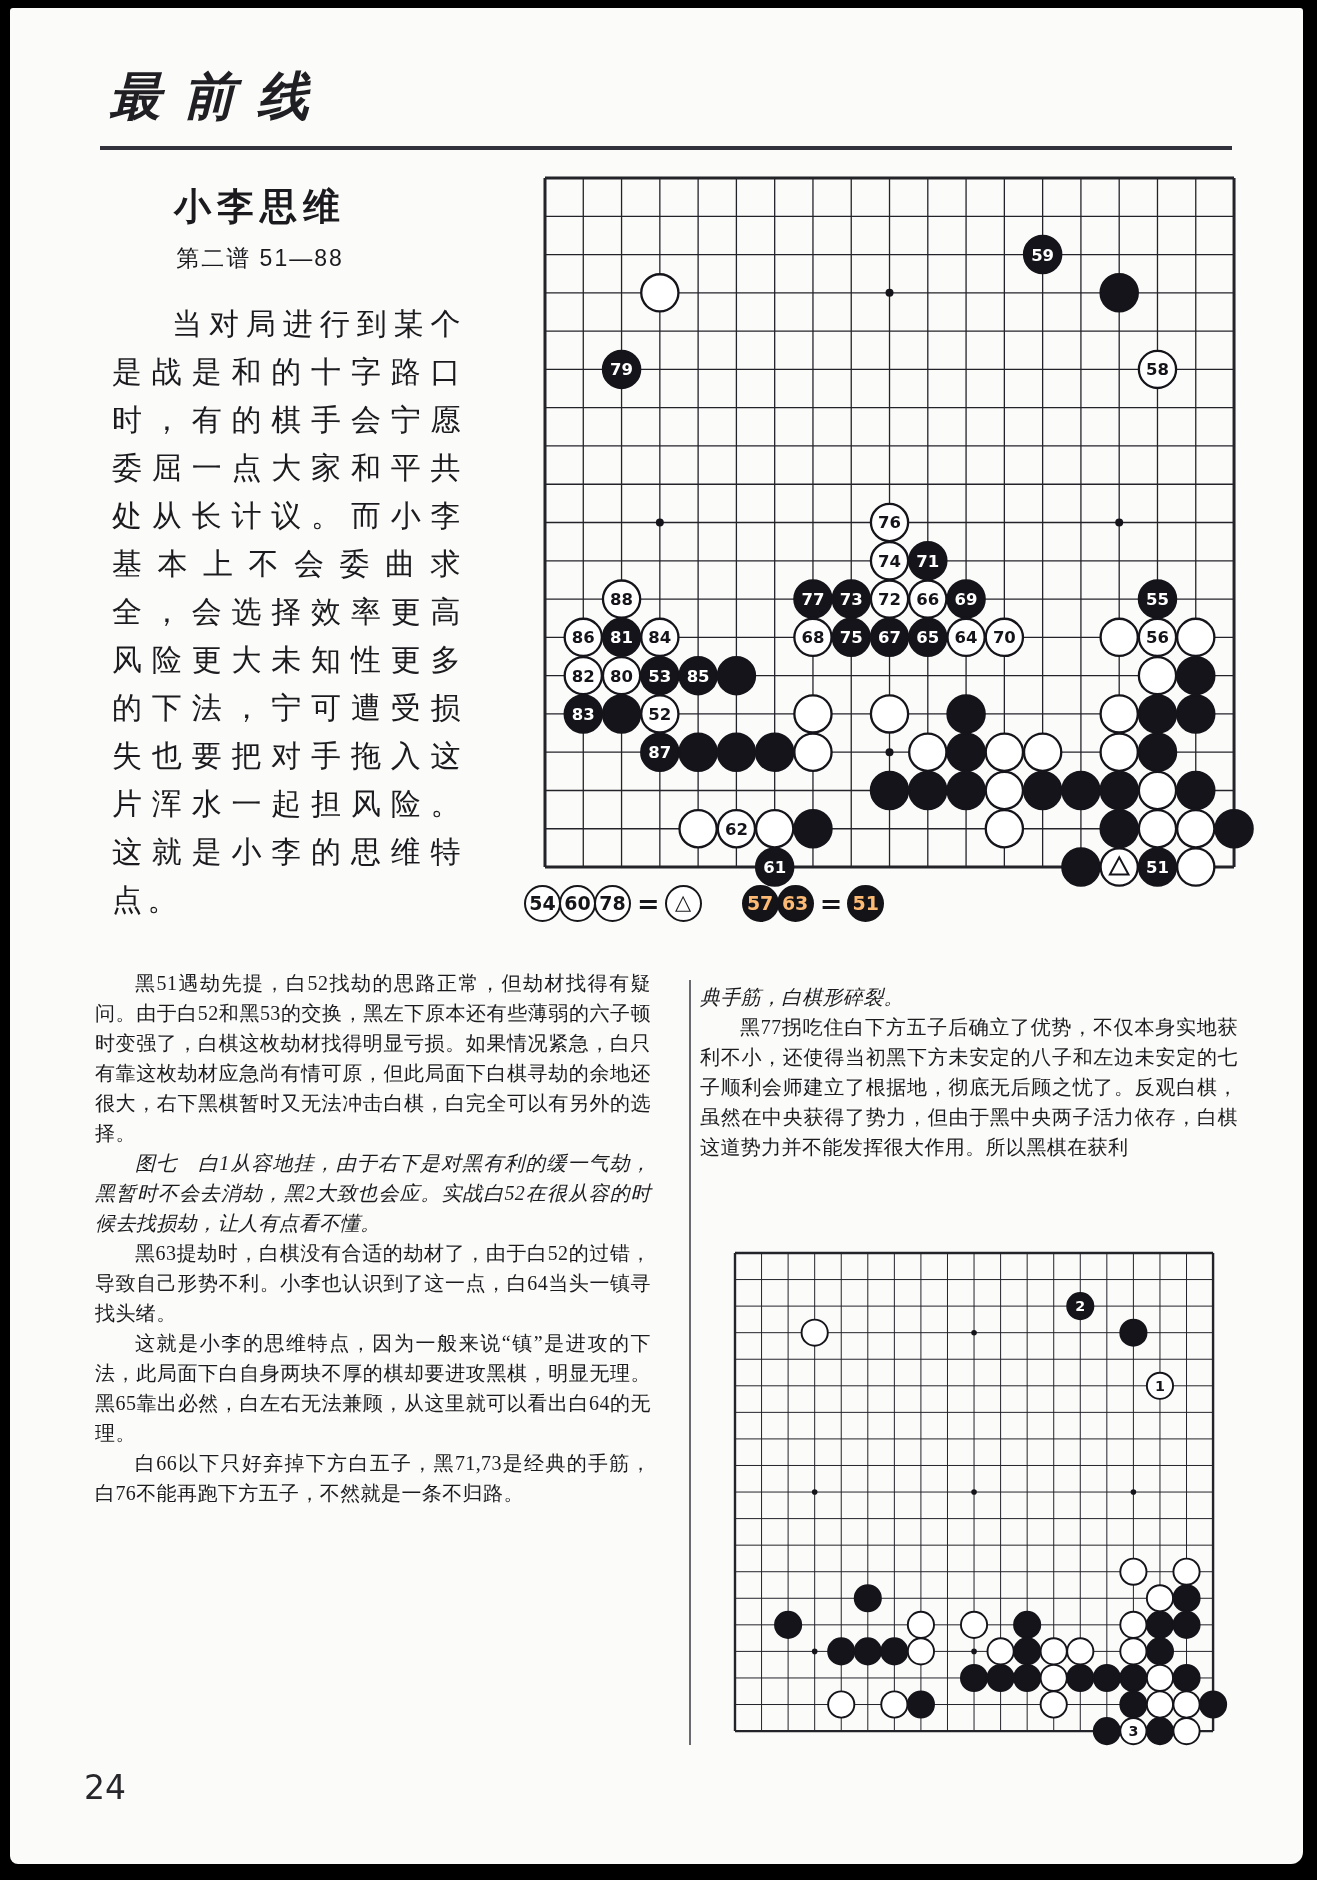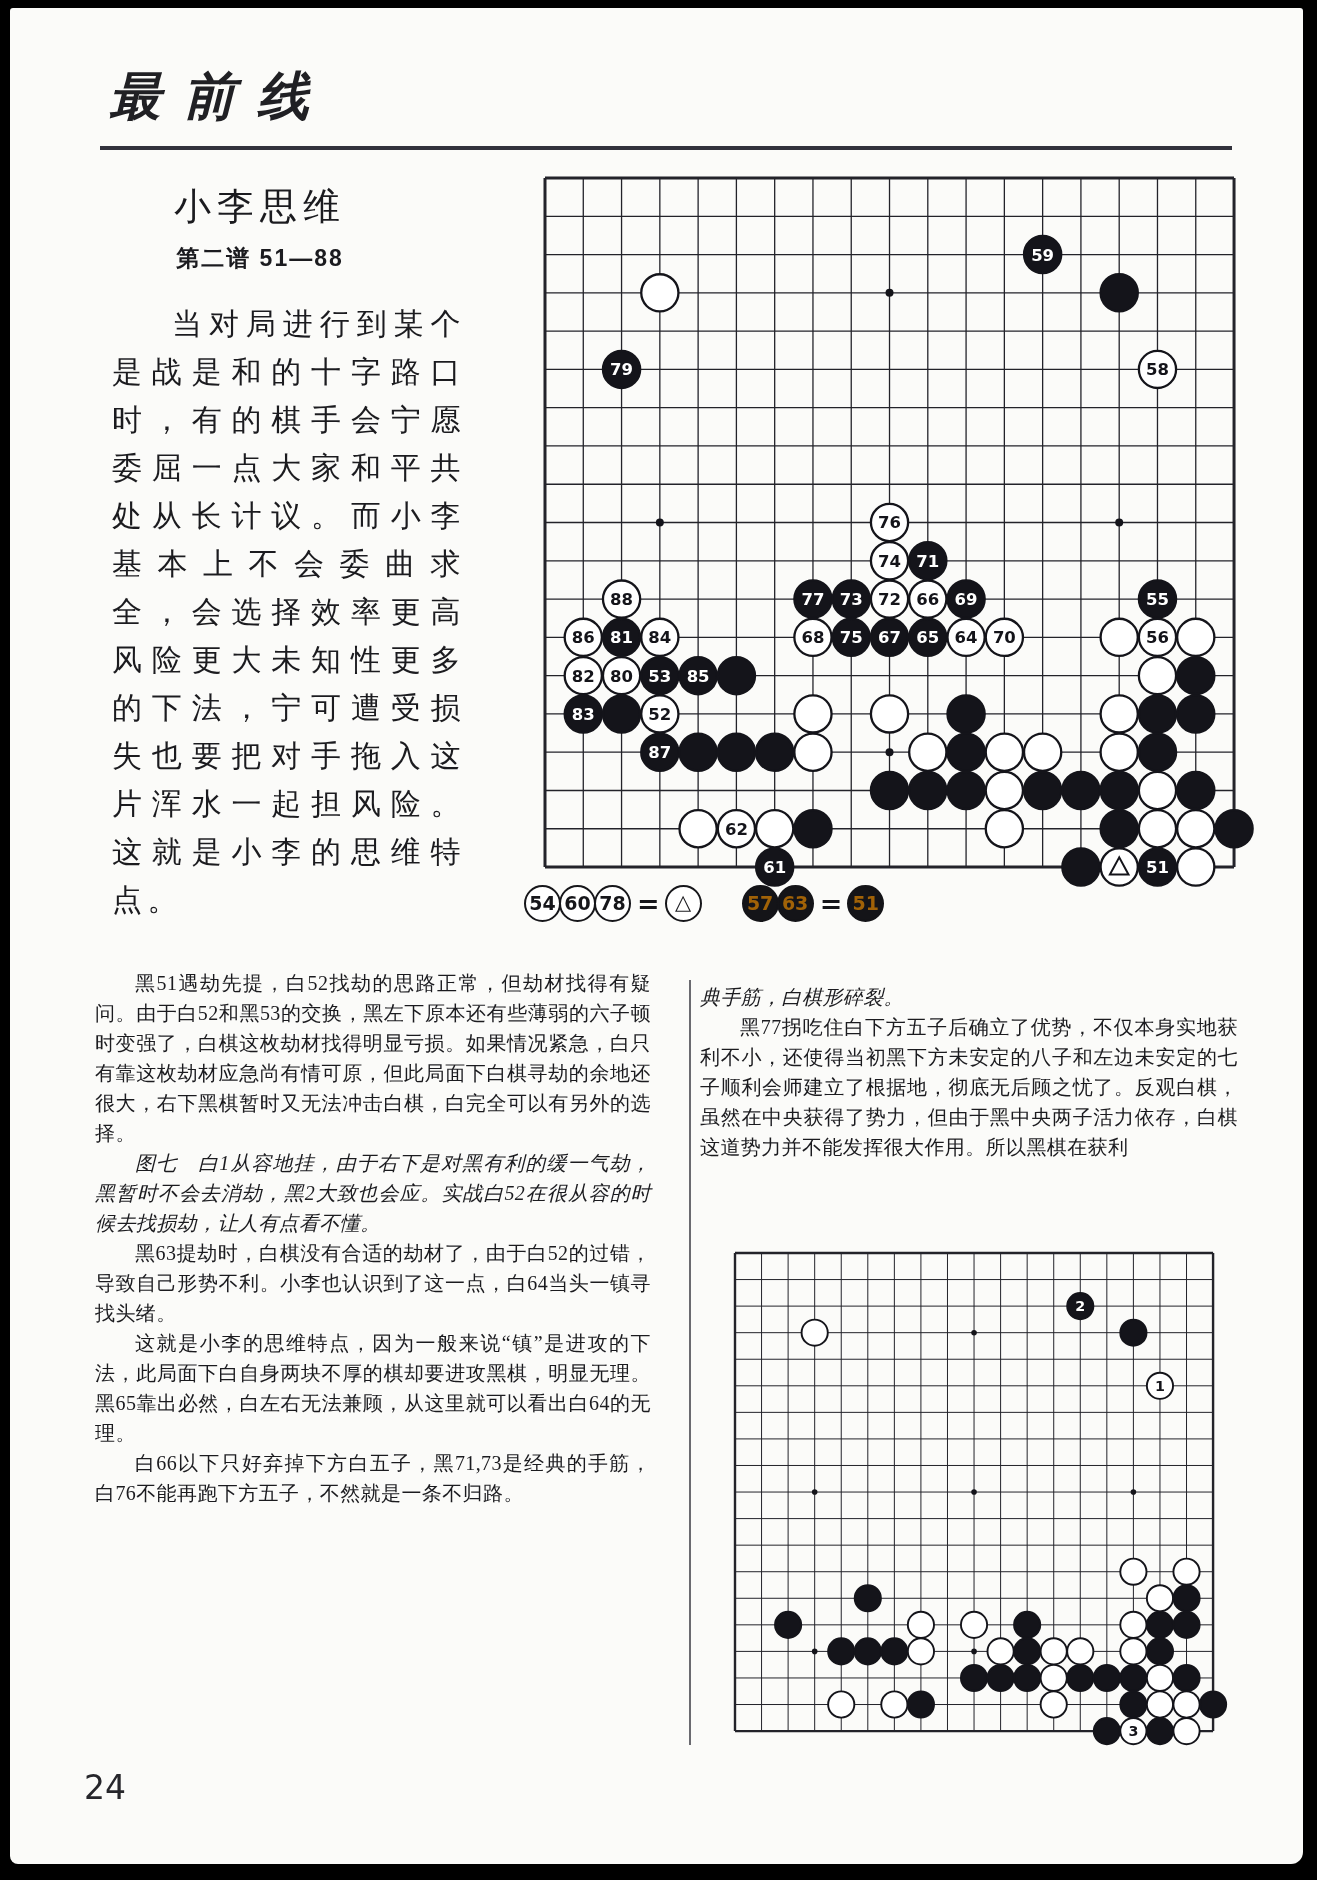--- a/index.html
+++ b/index.html
@@ -7,35 +7,35 @@
          font-family:"Liberation Serif",serif;color:#1b1b1f;}
   #paper{position:absolute;left:10px;top:8px;right:14px;bottom:16px;background:#fbfbf9;
          border-radius:3px 3px 12px 8px;}
   .abs{position:absolute;}
   
   .calligraphy{left:100px;top:62px;width:420px;font-family:"DejaVu Serif",serif;
     font-size:52px;font-weight:bold;font-style:italic;letter-spacing:22px;color:#202024;margin-left:9px;}
   .header-rule{left:100px;top:146px;width:1132px;height:4px;background:#32323c;}
   
   .title{left:120px;top:182px;width:280px;text-align:center;
-    font-family:"Liberation Sans",sans-serif;font-weight:normal;font-size:37px;letter-spacing:6px;}
+    font-family:"Liberation Sans",sans-serif;font-weight:bold;font-size:37px;letter-spacing:6px;}
   .subtitle{left:120px;top:243px;width:280px;text-align:center;
-    font-family:"Liberation Sans",sans-serif;font-weight:bold;font-size:23px;letter-spacing:2px;}
+    font-family:"Liberation Sans",sans-serif;font-weight:normal;font-size:23px;letter-spacing:2px;}
   
   .intro{left:112px;top:300px;width:354px;font-size:30px;line-height:48px;
     letter-spacing:5.5px;text-align:justify;text-indent:2em;}
   
   .caption{left:524px;top:884px;height:38px;display:flex;align-items:center;}
   .cap-group{display:flex;align-items:center;}
   .cap-gap{width:42px;}
   .cap-stone{width:37px;height:37px;border-radius:50%;display:flex;align-items:center;
     justify-content:center;font-family:"DejaVu Sans",sans-serif;font-weight:bold;
     font-size:19px;margin-right:-2px;box-sizing:border-box;}
   .cap-stone.w{background:#ffffff;border:2.4px solid #16161a;color:#16161a;}
-  .cap-stone.b{background:#141418;border:2.4px solid #141418;color:#a16207;}
+  .cap-stone.b{background:#141418;border:2.4px solid #141418;color:#fdba74;}
   .cap-eq{font-family:"DejaVu Sans",sans-serif;font-weight:bold;font-size:27px;
     margin:0 5px 0 8px;color:#16161a;}
   .cap-tri{font-size:21px;line-height:1;transform:translateY(-1px);}
   
   .col{font-size:20px;line-height:30px;text-align:justify;letter-spacing:0.4px;}
   .col p{margin:0;text-indent:2em;}
   .col p.noindent{text-indent:0;}
   .col p.kai{font-style:italic;}
   .col-left{left:95px;top:968px;width:556px;}
   .col-right{left:700px;top:982px;width:538px;}

